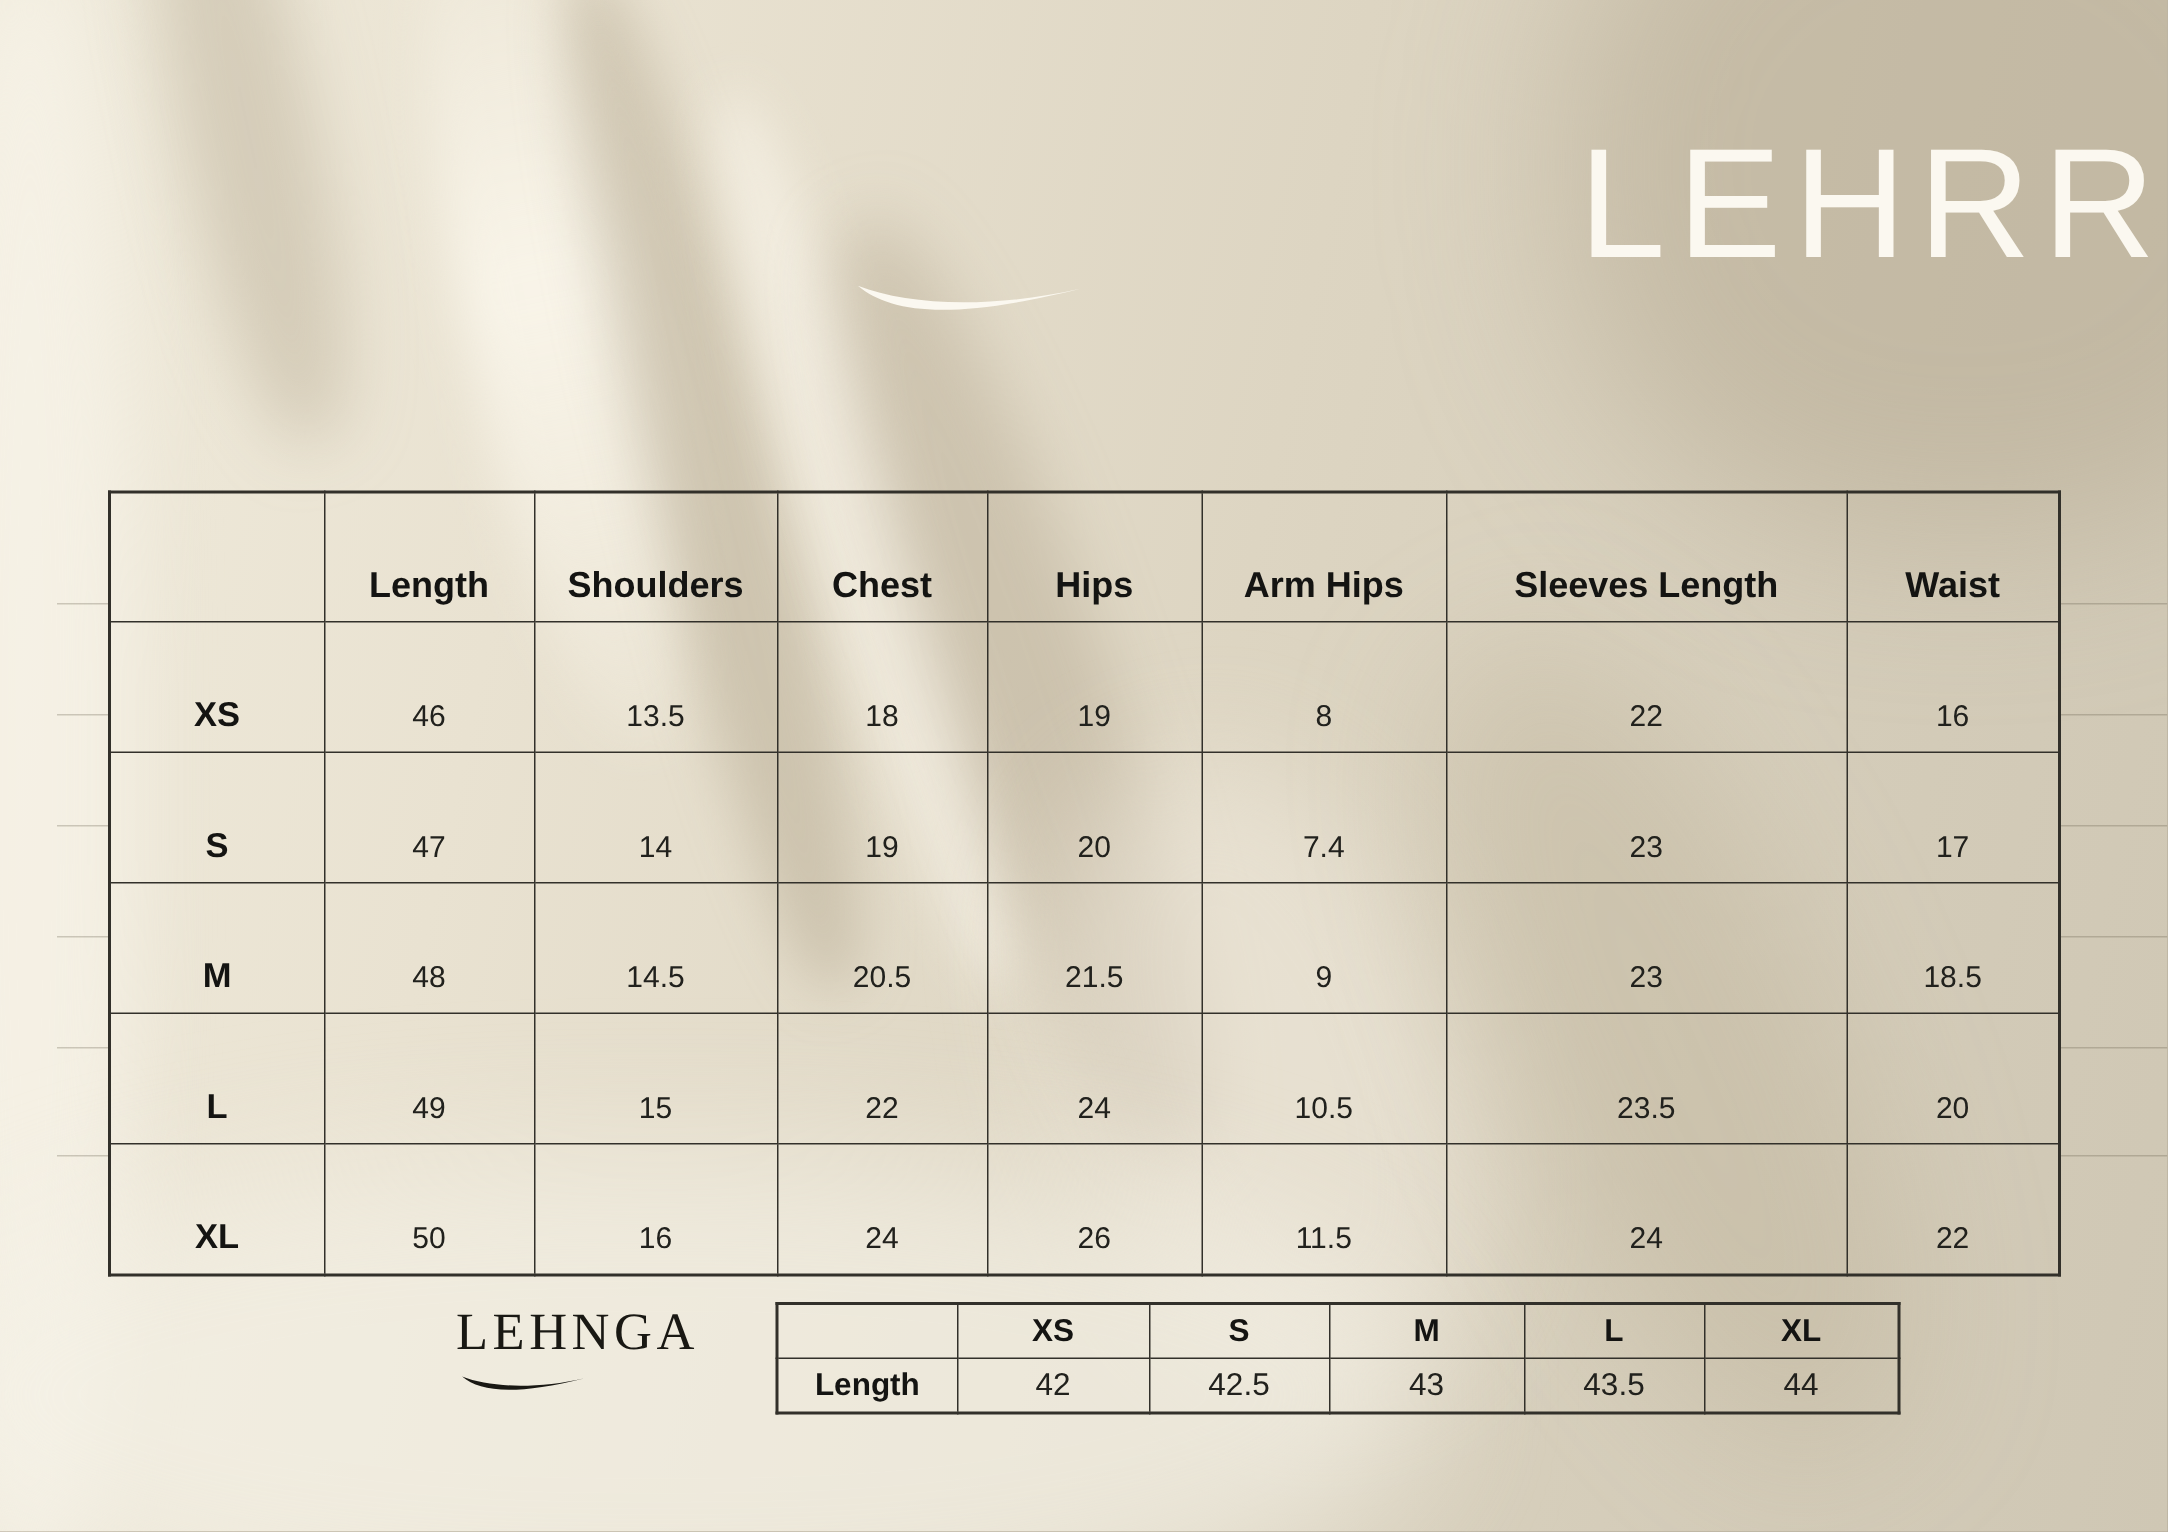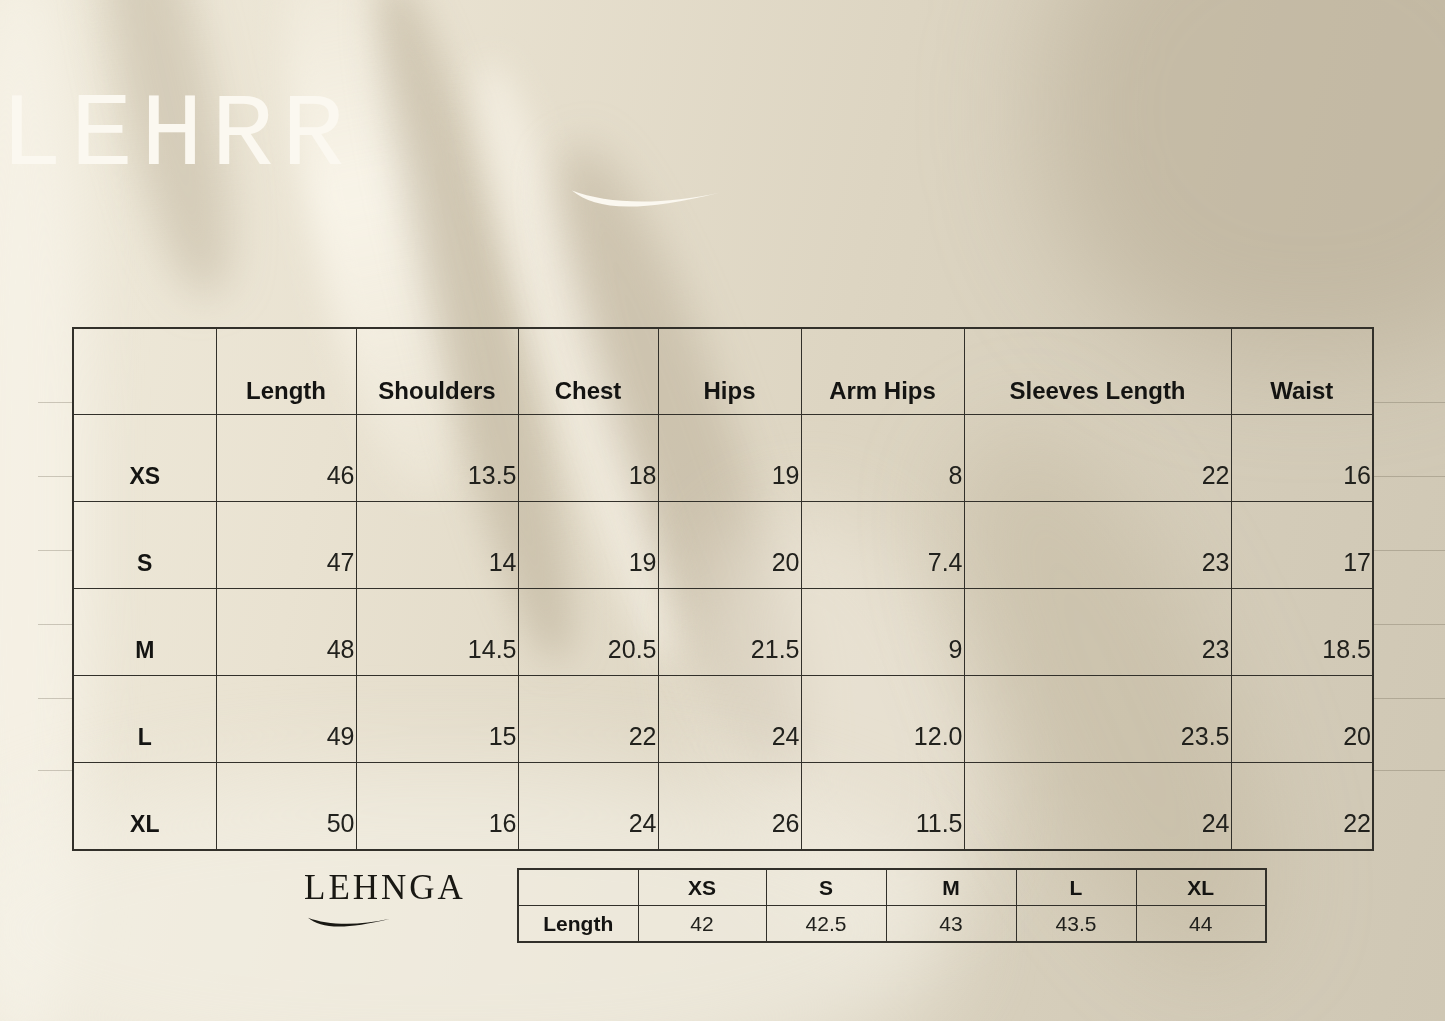--- a/index.html
+++ b/index.html
@@ -21,37 +21,37 @@
   .d-shade-b      { left:625px; top:130px; width:115px; height:660px; transform:rotate(-19deg); background:rgba(170,156,130,.36); filter:blur(22px); }
   .d-light-c      { left:720px; top:500px; width:250px; height:430px; transform:rotate(-20deg); background:rgba(243,238,226,.5); filter:blur(38px); }
   .d-shade-tr     { left:1040px; top:-140px; width:540px; height:500px; background:rgba(180,168,144,.5); filter:blur(55px); }
   .d-shade-r      { left:1010px; top:410px; width:210px; height:580px; transform:rotate(-24deg); background:rgba(184,172,148,.34); filter:blur(45px); }
   .d-bottom-light { left:-70px; top:770px; width:1020px; height:320px; background:rgba(245,241,230,.65); filter:blur(45px); }
 
   
   .ext-line { position:absolute; height:1px; background:rgba(95,86,68,.28); }
 
   
-  .logo { position:absolute; left:0; right:0; top:84px; text-align:left;
-          font-family:Liberation Mono, monospace; font-weight:400;
+  .logo { position:absolute; left:0; right:0; top:84px; text-align:right;
+          font-family:Liberation Sans, sans-serif; font-weight:400;
           font-size:104px; letter-spacing:8px; color:#fbf8f0; line-height:1; }
   .logo-swash { position:absolute; left:calc(50% - 153px); top:188px; width:152px; height:26px; }
 
   
   .main-table { position:absolute; left:72px; top:327px; width:1300px;
                 border-collapse:collapse; table-layout:fixed;
                 border:2px solid #32302a; }
   .main-table th, .main-table td {
     border:1.5px solid #32302a; text-align:center; vertical-align:bottom;
     overflow:hidden; line-height:1;
   }
   .main-table th { height:73px; font-weight:700; font-size:24px; color:#141412; padding-bottom:11px; }
   .main-table td { height:72px; padding-bottom:13px; }
   .main-table td.size { font-weight:700; font-size:23px; color:#141412; }
-  .main-table td.val  { font-weight:400; font-size:25px; color:#21211d;text-align:right; }
+  .main-table td.val  { font-weight:400; font-size:20px; color:#21211d; }
 
   
   .lehnga-label { position:absolute; left:304px; top:870px;
                   font-family:"Liberation Serif", serif; font-weight:400;
                   font-size:35px; letter-spacing:3px; color:#191813; line-height:1; }
   .lehnga-swash { position:absolute; left:307px; top:916px; width:84px; height:15px; }
   .lehnga-table { position:absolute; left:517px; top:868px; width:748px;
                   border-collapse:collapse; table-layout:fixed;
                   border:2px solid #32302a; }
   .lehnga-table th, .lehnga-table td {
@@ -151,21 +151,21 @@
         <td class="val">9</td>
         <td class="val">23</td>
         <td class="val">18.5</td>
       </tr>
       <tr>
         <td class="size">L</td>
         <td class="val">49</td>
         <td class="val">15</td>
         <td class="val">22</td>
         <td class="val">24</td>
-        <td class="val">12.0</td>
+        <td class="val">10.5</td>
         <td class="val">23.5</td>
         <td class="val">20</td>
       </tr>
       <tr>
         <td class="size">XL</td>
         <td class="val">50</td>
         <td class="val">16</td>
         <td class="val">24</td>
         <td class="val">26</td>
         <td class="val">11.5</td>

